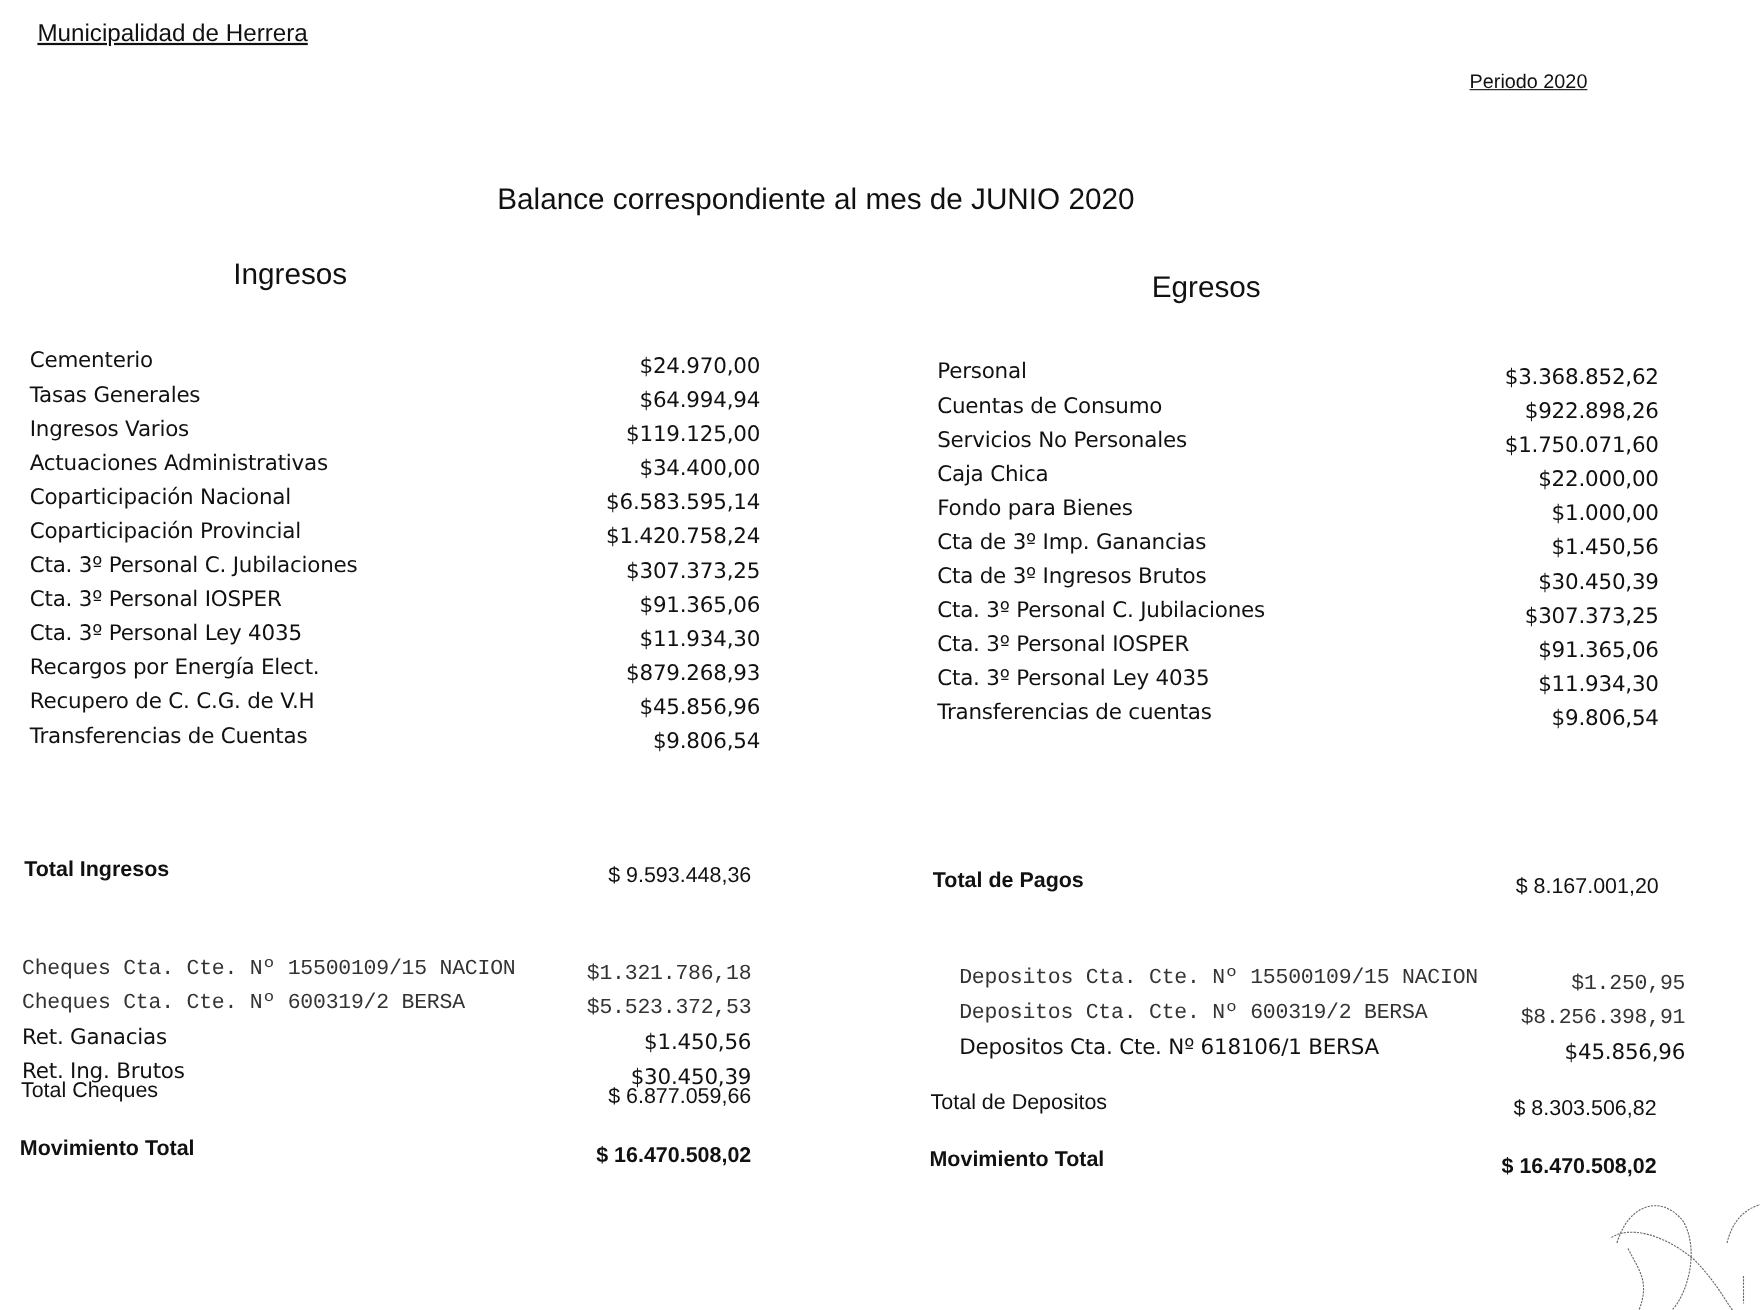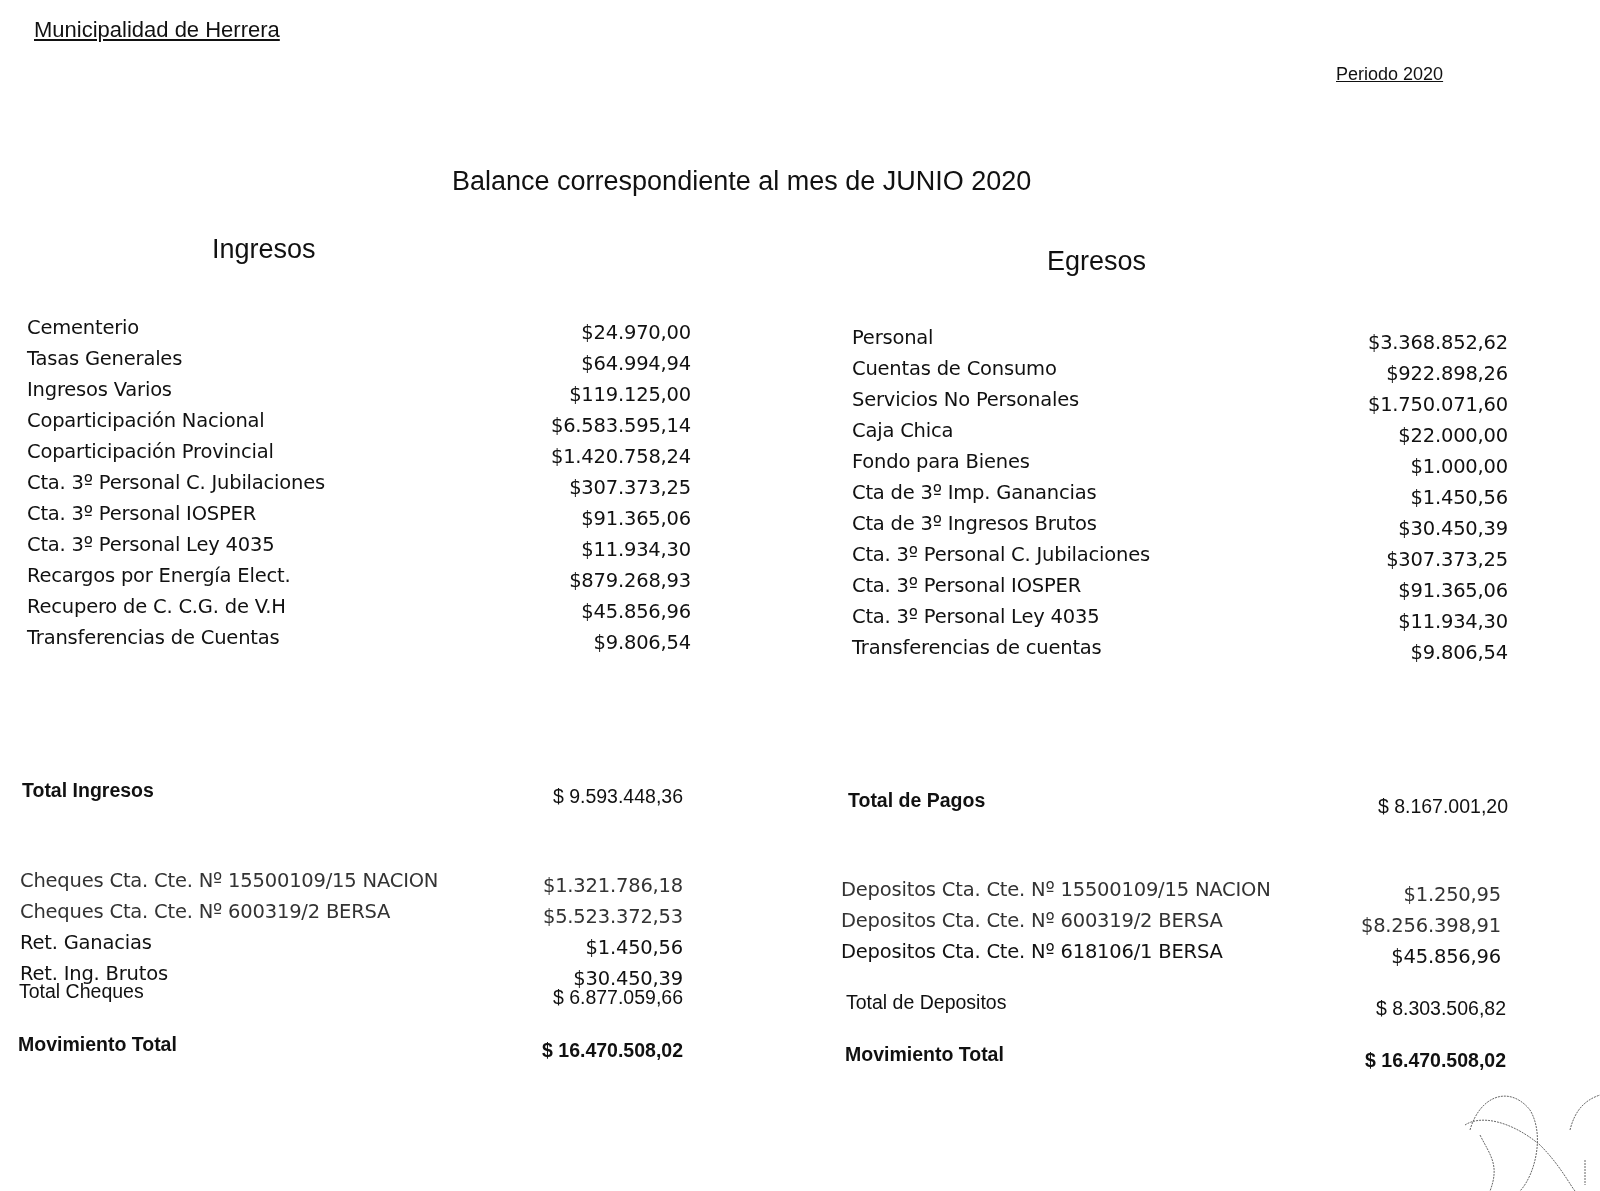--- a/index.html
+++ b/index.html
@@ -25,22 +25,22 @@
 
     #ingresos-list { left: 27px; top: 296px; width: 664px; }
     #egresos-list { left: 852px; top: 306px; width: 656px; }
 
     .sum-row { position: absolute; font-size: 19.5px; }
     .sum-row .label { position: absolute; left: 0; top: 0; }
     .sum-row .amount { position: absolute; right: 0; top: 6px; }
     .bold { font-weight: bold; }
 
     #cheques-list { left: 20px; top: 849px; width: 663px; }
-    #depositos-list { left: 841px; top: 858px; width: 660px; text-align: right; }
-    .light { color: #333333; }
+    #depositos-list { left: 872px; top: 858px; width: 660px; text-align: right; }
+    .light { color: #333333; font-family: Liberation Mono, monospace; }
 
     #signature { left: 1460px; top: 1085px; width: 140px; height: 106px; }
   </style>
 </head>
 <body>
 
 <div id="org-name" class="abs arial">Municipalidad de Herrera</div>
 <div id="period" class="abs arial">Periodo 2020</div>
 <div id="doc-title" class="abs arial">Balance correspondiente al mes de JUNIO 2020</div>
 
@@ -52,20 +52,24 @@
       <span class="label">Cementerio</span>
       <span class="amount">$24.970,00</span>
     </div>
   <div class="row">
       <span class="label">Tasas Generales</span>
       <span class="amount">$64.994,94</span>
     </div>
   <div class="row">
       <span class="label">Ingresos Varios</span>
       <span class="amount">$119.125,00</span>
+    </div>
+  <div class="row">
+      <span class="label">Actuaciones Administrativas</span>
+      <span class="amount">$34.400,00</span>
     </div>
   <div class="row">
       <span class="label">Coparticipación Nacional</span>
       <span class="amount">$6.583.595,14</span>
     </div>
   <div class="row">
       <span class="label">Coparticipación Provincial</span>
       <span class="amount">$1.420.758,24</span>
     </div>
   <div class="row">

